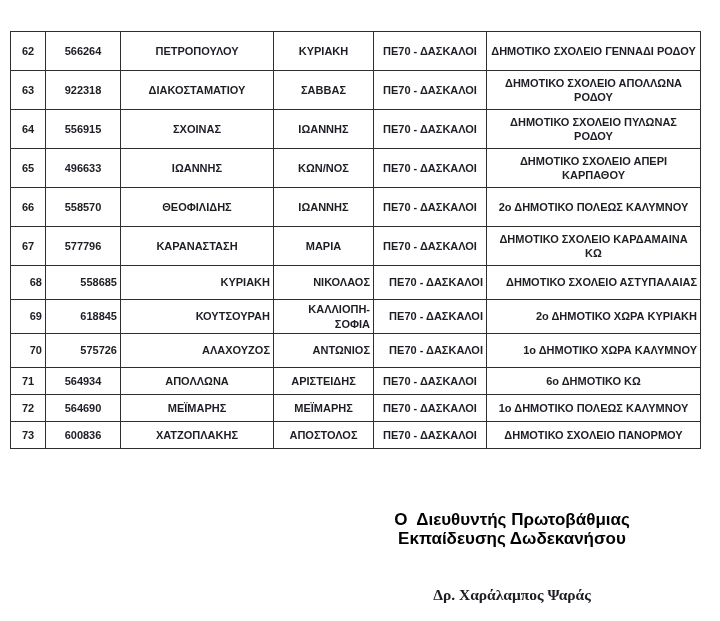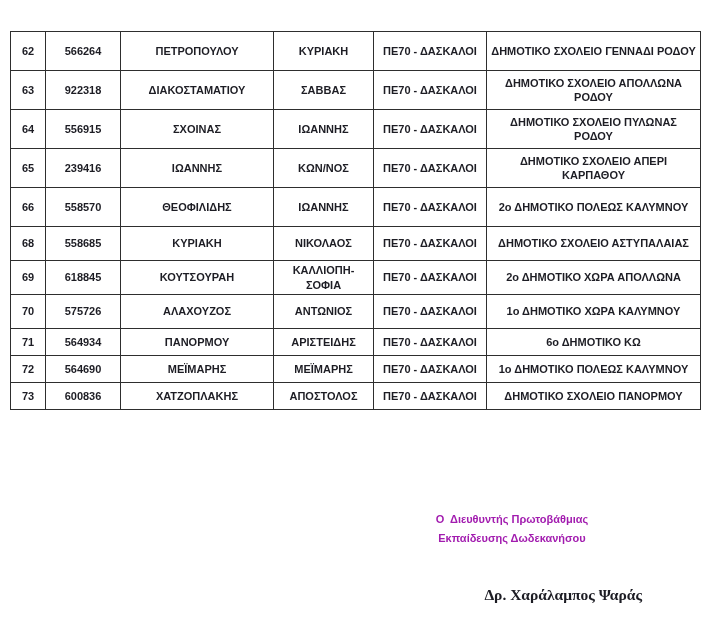--- a/index.html
+++ b/index.html
@@ -27,41 +27,41 @@
     vertical-align: middle;
     line-height: 1.3;
     padding: 2px 3px;
     overflow: hidden;
   }
   td.col-school { font-size: 10.5px; padding: 2px 13px; }
   td.col-spec   { font-size: 10.5px; }
   td.col-sn     { vertical-align: middle; }
 
   tr.r-tall td { height: 39px; }
-  tr.r-mid  td { height: 34px; }
+  tr.r-mid  td { height: 34px; text-align: right; }
   tr.r-low  td { height: 27px; margin-top: 47px; }
 
   .sig-block {
     position: absolute;
     left: 382px; top: 510px;
     width: 260px;
     text-align: center;
   }
   .sig-line {
     font-weight: bold;
-    font-size: 11px;
-    color: #a21caf;
+    font-size: 17px;
+    color: #000000;
     line-height: 19px;
     white-space: pre;
   }
   .sig-name {
     position: absolute;
     left: 382px; top: 586px;
     width: 260px;
-    text-align: right;
+    text-align: center;
     font-family: "Liberation Serif", serif;
     font-weight: bold;
     font-size: 15.5px;
     color: #1d1d24;
   }
 </style>
 </head>
 <body>
 
 <div class="page">
@@ -95,62 +95,70 @@
       <tr class="r-tall">
         <td class="col-sn">64</td>
         <td>556915</td>
         <td>ΣΧΟΙΝΑΣ</td>
         <td>ΙΩΑΝΝΗΣ</td>
         <td class="col-spec">ΠΕ70 - ΔΑΣΚΑΛΟΙ</td>
         <td class="col-school">ΔΗΜΟΤΙΚΟ ΣΧΟΛΕΙΟ ΠΥΛΩΝΑΣ ΡΟΔΟΥ</td>
       </tr>
       <tr class="r-tall">
         <td class="col-sn">65</td>
-        <td>239416</td>
+        <td>496633</td>
         <td>ΙΩΑΝΝΗΣ</td>
         <td>ΚΩΝ/ΝΟΣ</td>
         <td class="col-spec">ΠΕ70 - ΔΑΣΚΑΛΟΙ</td>
         <td class="col-school">ΔΗΜΟΤΙΚΟ ΣΧΟΛΕΙΟ ΑΠΕΡΙ ΚΑΡΠΑΘΟΥ</td>
       </tr>
       <tr class="r-tall">
         <td class="col-sn">66</td>
         <td>558570</td>
         <td>ΘΕΟΦΙΛΙΔΗΣ</td>
         <td>ΙΩΑΝΝΗΣ</td>
         <td class="col-spec">ΠΕ70 - ΔΑΣΚΑΛΟΙ</td>
         <td class="col-school">2ο ΔΗΜΟΤΙΚΟ ΠΟΛΕΩΣ ΚΑΛΥΜΝΟΥ</td>
+      </tr>
+      <tr class="r-tall">
+        <td class="col-sn">67</td>
+        <td>577796</td>
+        <td>ΚΑΡΑΝΑΣΤΑΣΗ</td>
+        <td>ΜΑΡΙΑ</td>
+        <td class="col-spec">ΠΕ70 - ΔΑΣΚΑΛΟΙ</td>
+        <td class="col-school">ΔΗΜΟΤΙΚΟ ΣΧΟΛΕΙΟ ΚΑΡΔΑΜΑΙΝΑ ΚΩ</td>
       </tr>
       <tr class="r-mid">
         <td class="col-sn">68</td>
         <td>558685</td>
         <td>ΚΥΡΙΑΚΗ</td>
         <td>ΝΙΚΟΛΑΟΣ</td>
         <td class="col-spec">ΠΕ70 - ΔΑΣΚΑΛΟΙ</td>
         <td class="col-school">ΔΗΜΟΤΙΚΟ ΣΧΟΛΕΙΟ ΑΣΤΥΠΑΛΑΙΑΣ</td>
       </tr>
       <tr class="r-mid">
         <td class="col-sn">69</td>
         <td>618845</td>
         <td>ΚΟΥΤΣΟΥΡΑΗ</td>
         <td>ΚΑΛΛΙΟΠΗ-ΣΟΦΙΑ</td>
         <td class="col-spec">ΠΕ70 - ΔΑΣΚΑΛΟΙ</td>
-        <td class="col-school">2ο ΔΗΜΟΤΙΚΟ ΧΩΡΑ ΑΠΟΛΛΩΝΑ</td>
+        <td class="col-school">2ο ΔΗΜΟΤΙΚΟ ΧΩΡΑ ΚΥΡΙΑΚΗ</td>
       </tr>
       <tr class="r-mid">
         <td class="col-sn">70</td>
         <td>575726</td>
         <td>ΑΛΑΧΟΥΖΟΣ</td>
         <td>ΑΝΤΩΝΙΟΣ</td>
         <td class="col-spec">ΠΕ70 - ΔΑΣΚΑΛΟΙ</td>
         <td class="col-school">1ο ΔΗΜΟΤΙΚΟ ΧΩΡΑ ΚΑΛΥΜΝΟΥ</td>
       </tr>
       <tr class="r-low">
         <td class="col-sn">71</td>
         <td>564934</td>
-        <td>ΠΑΝΟΡΜΟΥ</td>
+        <td>ΑΠΟΛΛΩΝΑ</td>
         <td>ΑΡΙΣΤΕΙΔΗΣ</td>
         <td class="col-spec">ΠΕ70 - ΔΑΣΚΑΛΟΙ</td>
         <td class="col-school">6ο ΔΗΜΟΤΙΚΟ ΚΩ</td>
       </tr>
       <tr class="r-low">
         <td class="col-sn">72</td>
         <td>564690</td>
         <td>ΜΕΪΜΑΡΗΣ</td>
         <td>ΜΕΪΜΑΡΗΣ</td>
         <td class="col-spec">ΠΕ70 - ΔΑΣΚΑΛΟΙ</td>

